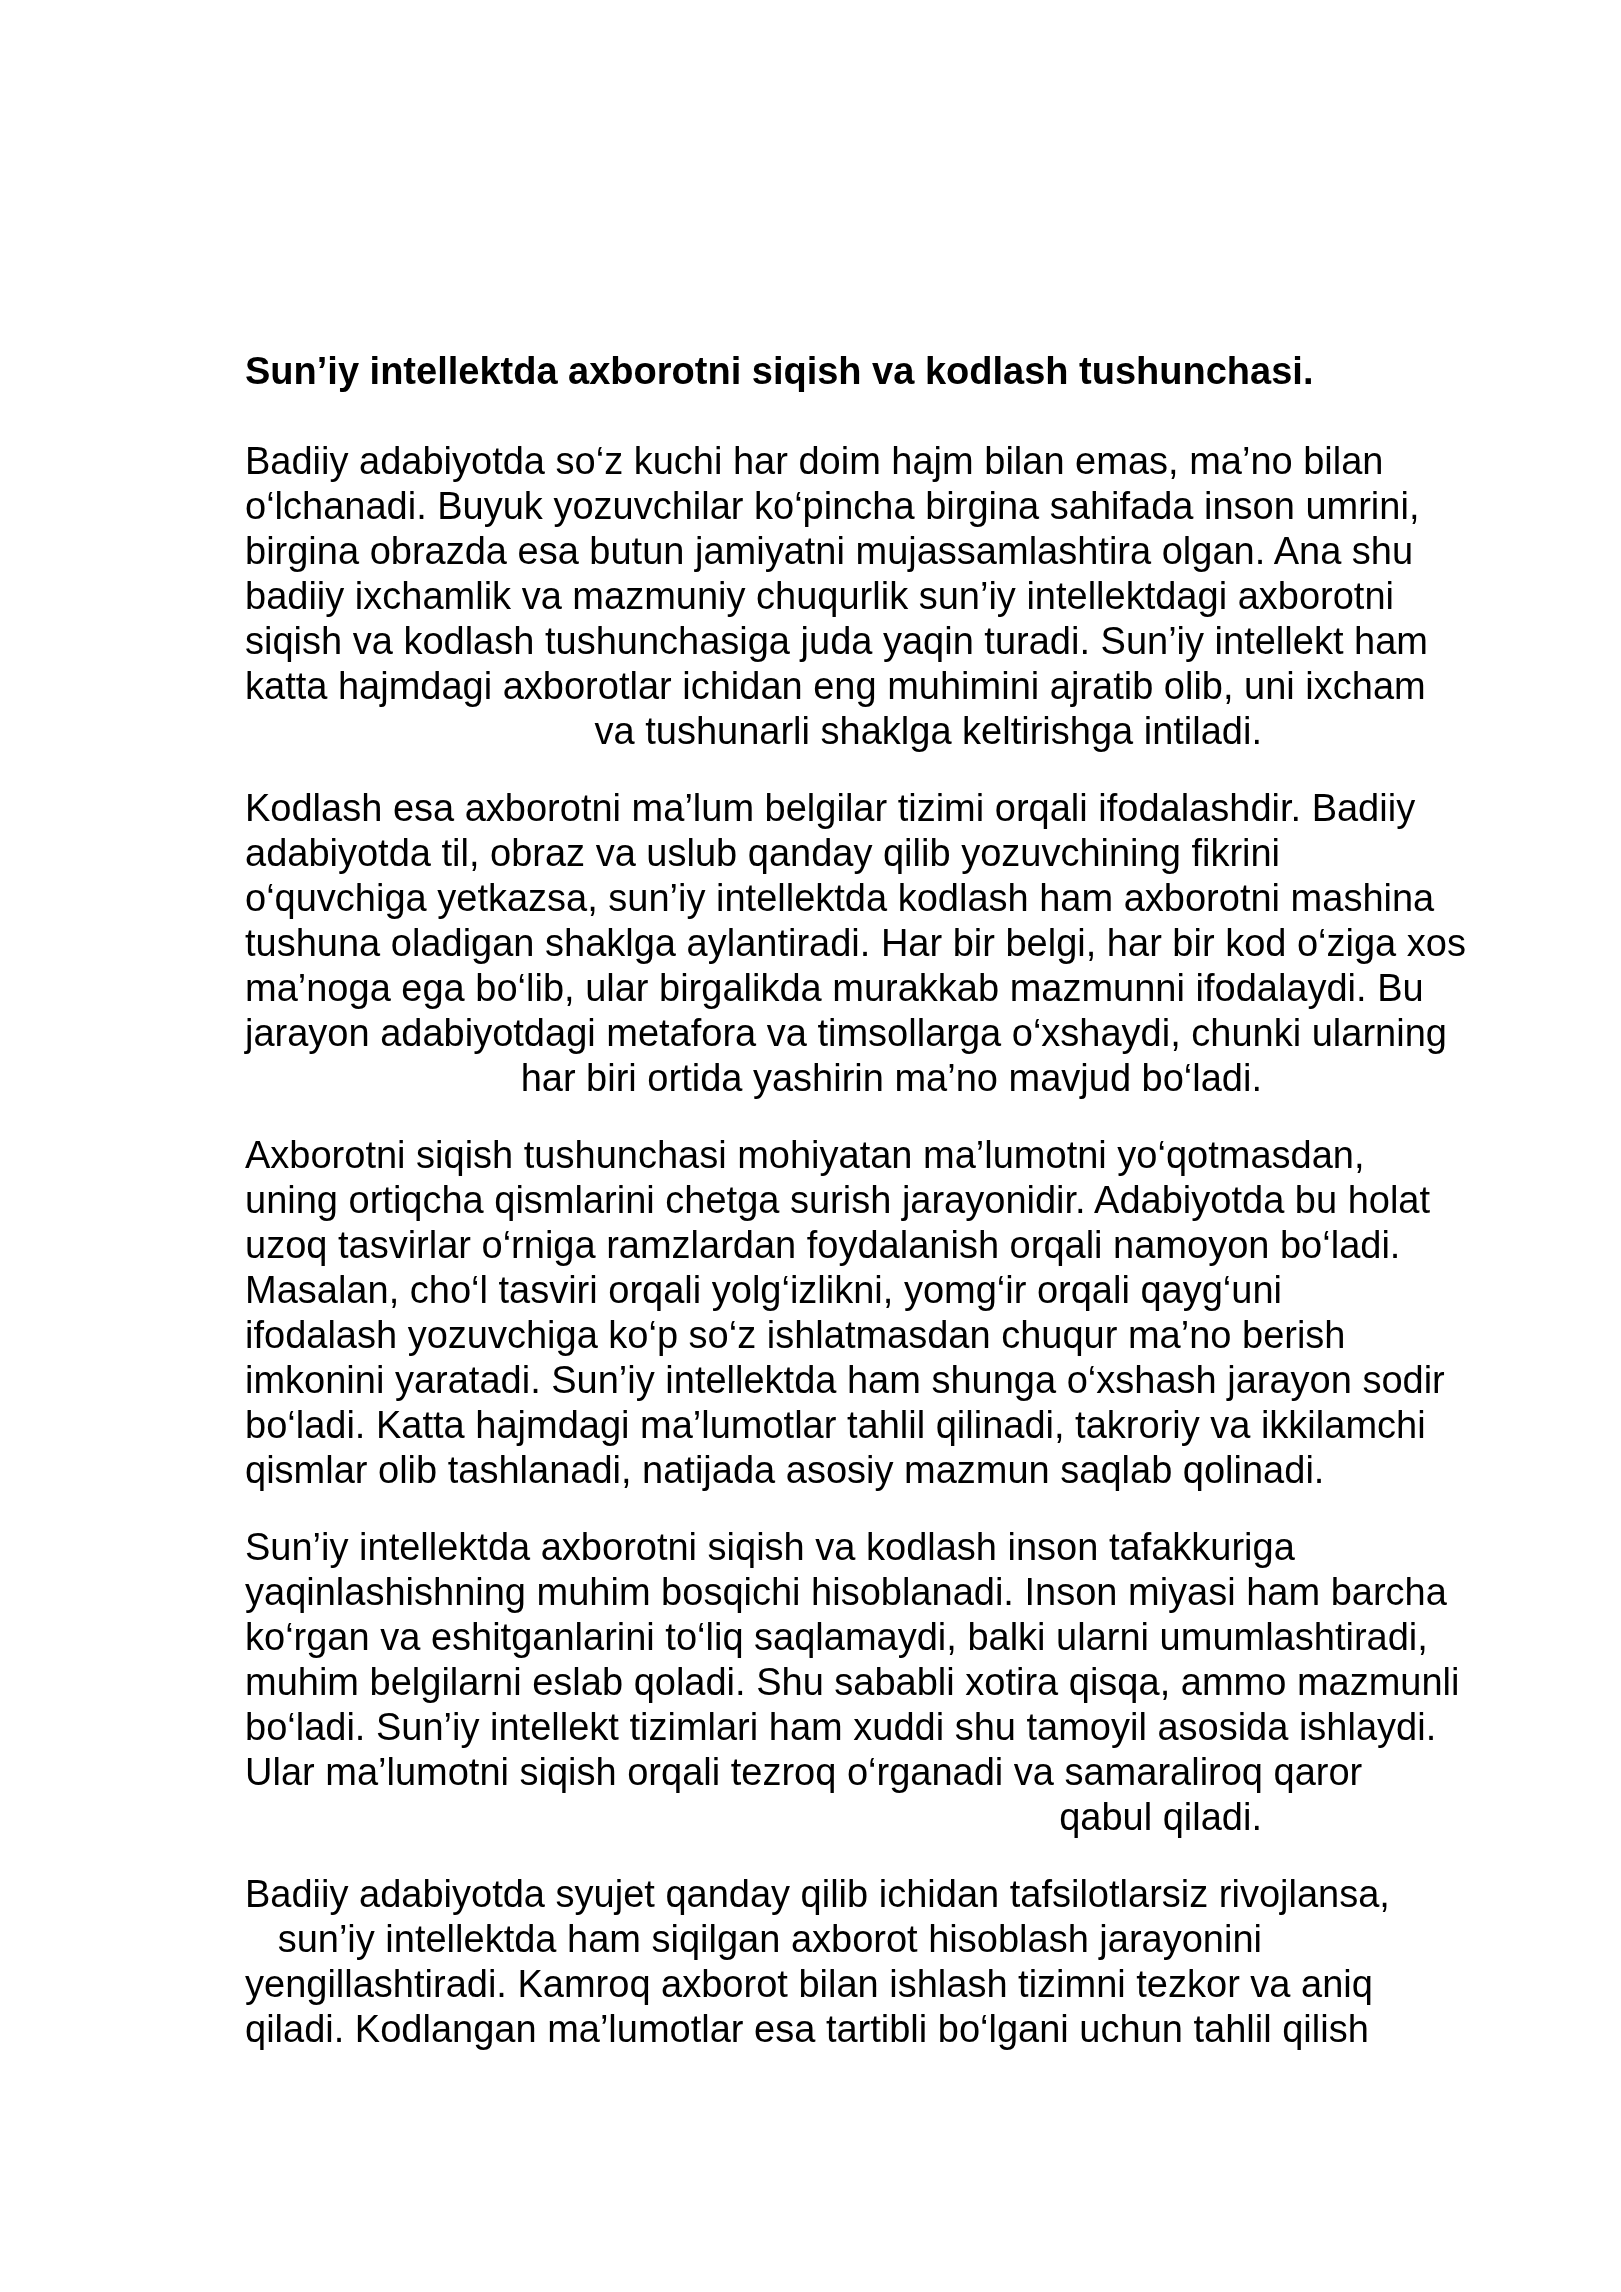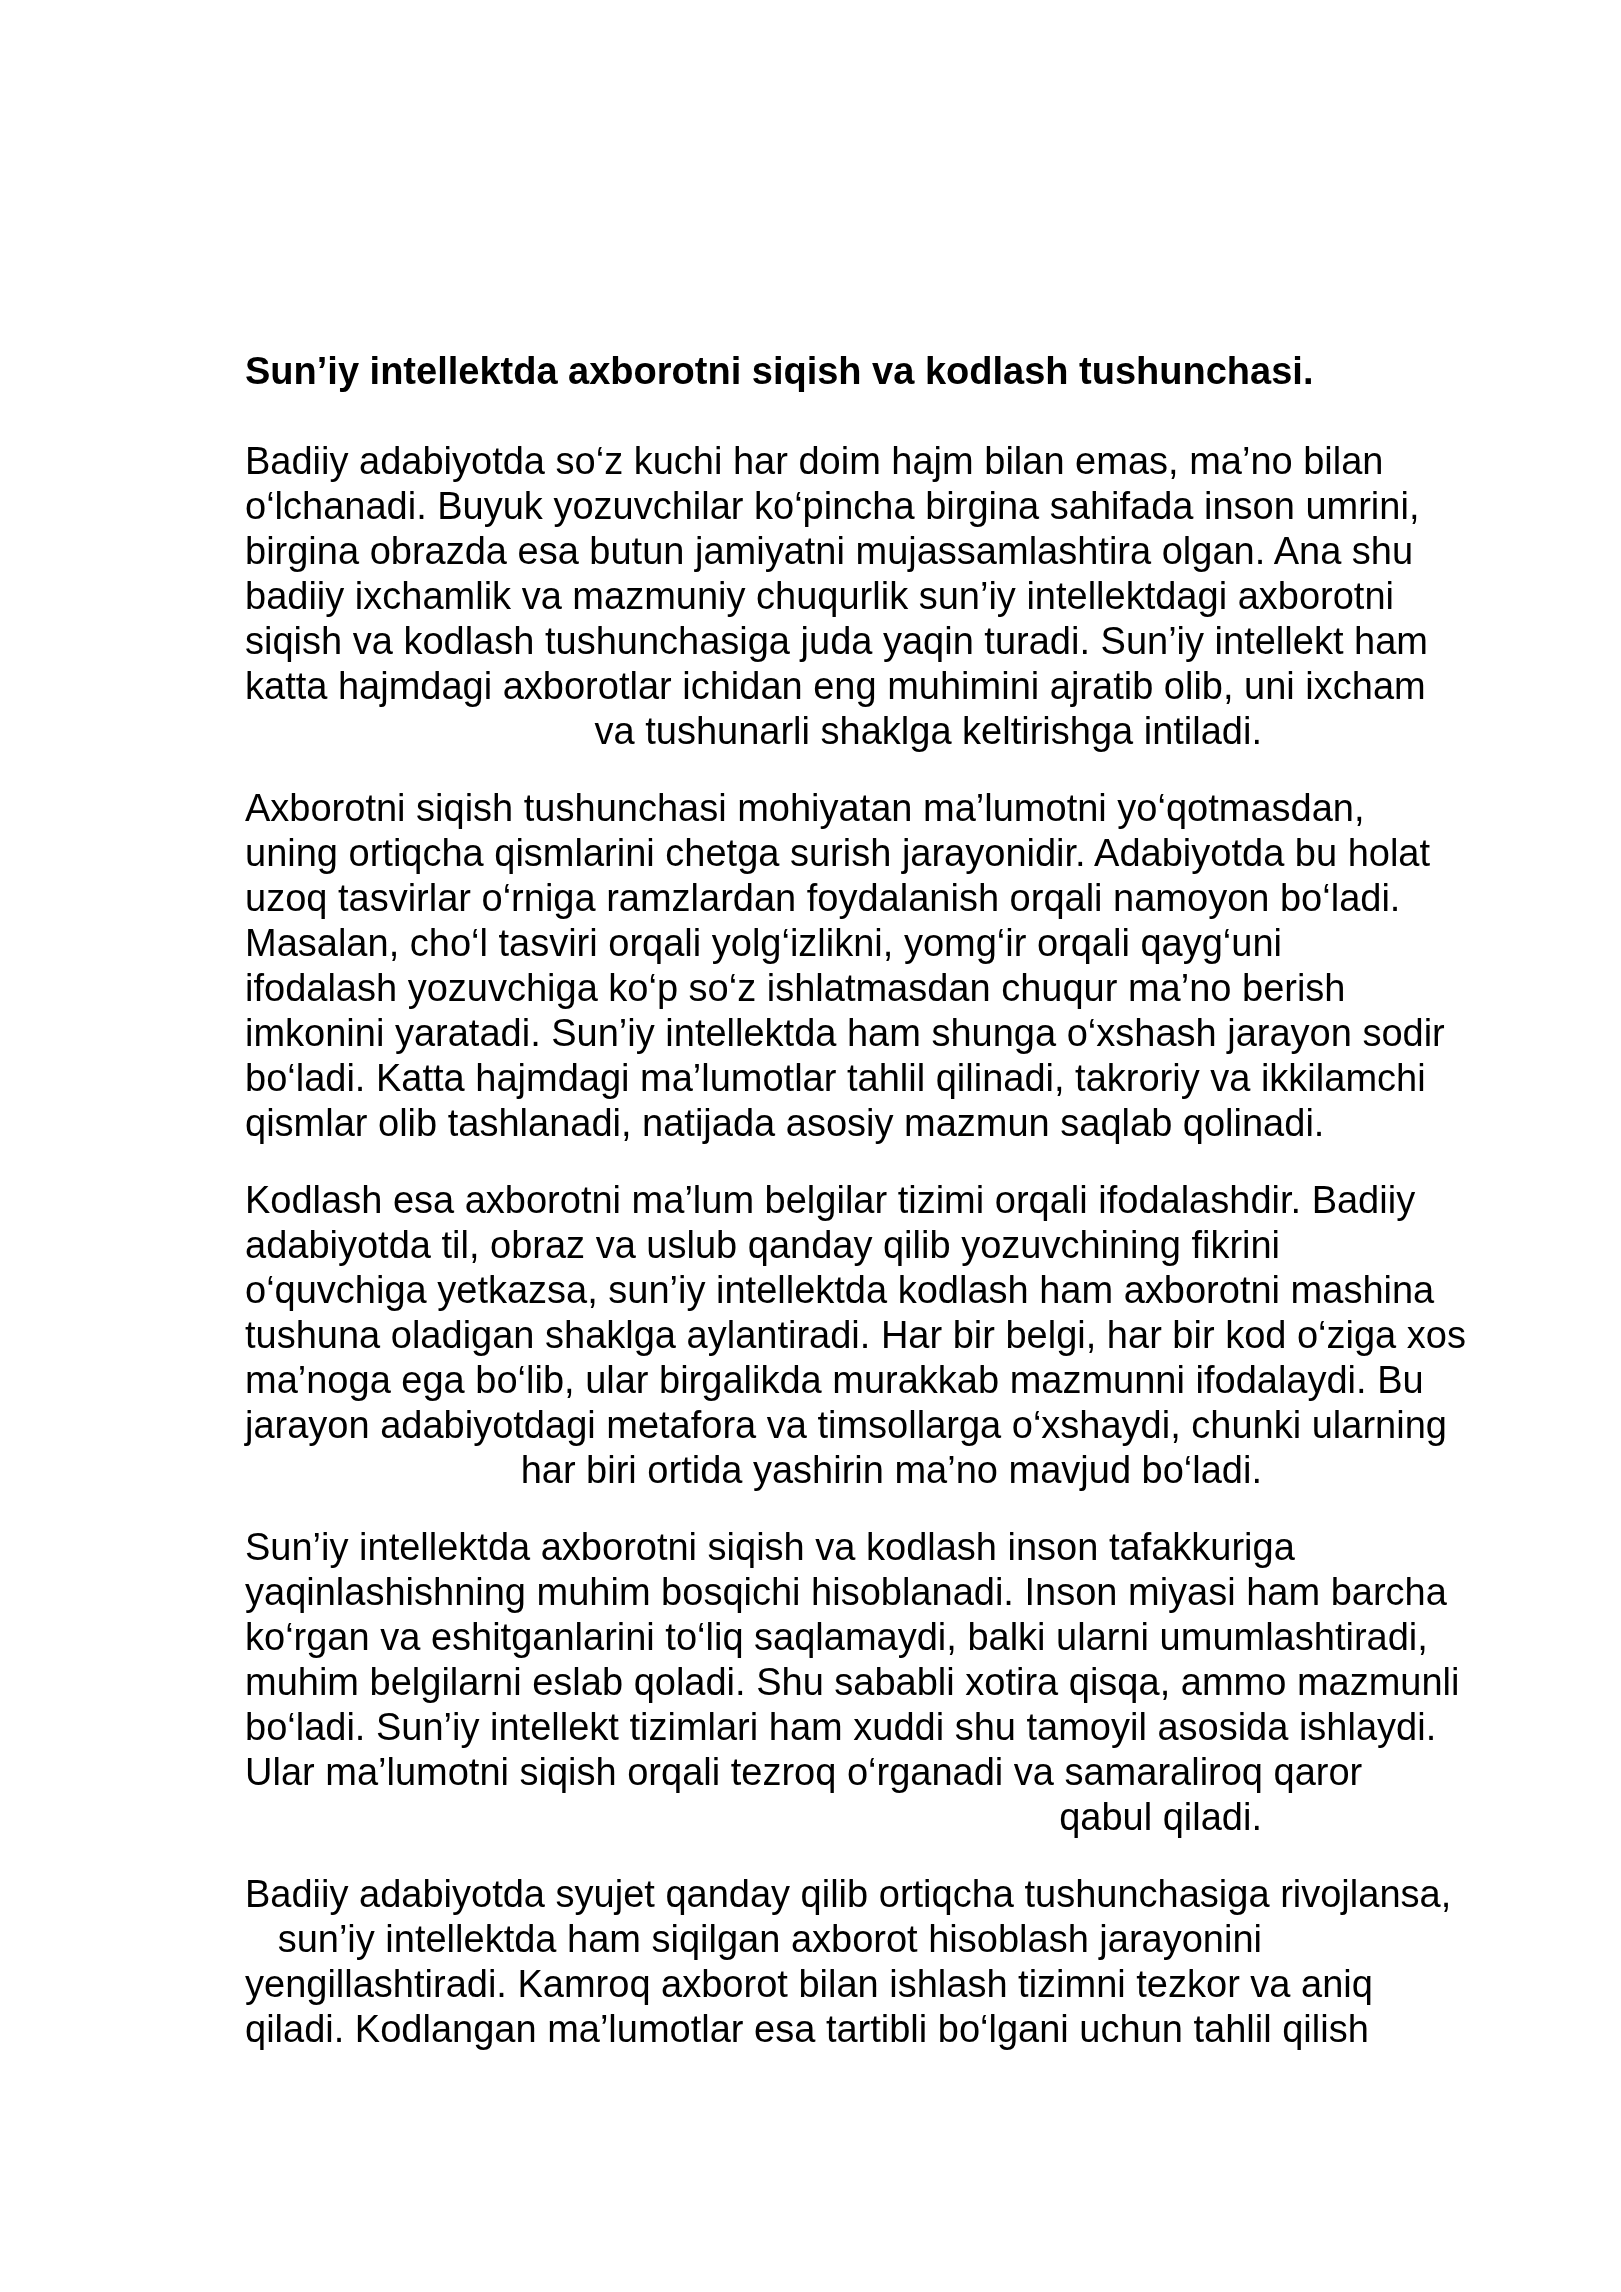--- a/index.html
+++ b/index.html
@@ -41,43 +41,43 @@
   <h1 class="doc-title">Sun’iy intellektda axborotni siqish va kodlash tushunchasi.</h1>
 
   <p class="doc-paragraph">Badiiy adabiyotda so‘z kuchi har doim hajm bilan emas, ma’no bilan
 o‘lchanadi. Buyuk yozuvchilar ko‘pincha birgina sahifada inson umrini,
 birgina obrazda esa butun jamiyatni mujassamlashtira olgan. Ana shu
 badiiy ixchamlik va mazmuniy chuqurlik sun’iy intellektdagi axborotni
 siqish va kodlash tushunchasiga juda yaqin turadi. Sun’iy intellekt ham
 katta hajmdagi axborotlar ichidan eng muhimini ajratib olib, uni ixcham
 va tushunarli shaklga keltirishga intiladi.</p>
 
+  <p class="doc-paragraph">Kodlash esa axborotni ma’lum belgilar tizimi orqali ifodalashdir. Badiiy
+adabiyotda til, obraz va uslub qanday qilib yozuvchining fikrini
+o‘quvchiga yetkazsa, sun’iy intellektda kodlash ham axborotni mashina
+tushuna oladigan shaklga aylantiradi. Har bir belgi, har bir kod o‘ziga xos
+ma’noga ega bo‘lib, ular birgalikda murakkab mazmunni ifodalaydi. Bu
+jarayon adabiyotdagi metafora va timsollarga o‘xshaydi, chunki ularning
+har biri ortida yashirin ma’no mavjud bo‘ladi.</p>
+
   <p class="doc-paragraph">Axborotni siqish tushunchasi mohiyatan ma’lumotni yo‘qotmasdan,
 uning ortiqcha qismlarini chetga surish jarayonidir. Adabiyotda bu holat
 uzoq tasvirlar o‘rniga ramzlardan foydalanish orqali namoyon bo‘ladi.
 Masalan, cho‘l tasviri orqali yolg‘izlikni, yomg‘ir orqali qayg‘uni
 ifodalash yozuvchiga ko‘p so‘z ishlatmasdan chuqur ma’no berish
 imkonini yaratadi. Sun’iy intellektda ham shunga o‘xshash jarayon sodir
 bo‘ladi. Katta hajmdagi ma’lumotlar tahlil qilinadi, takroriy va ikkilamchi
 qismlar olib tashlanadi, natijada asosiy mazmun saqlab qolinadi.</p>
 
-  <p class="doc-paragraph">Kodlash esa axborotni ma’lum belgilar tizimi orqali ifodalashdir. Badiiy
-adabiyotda til, obraz va uslub qanday qilib yozuvchining fikrini
-o‘quvchiga yetkazsa, sun’iy intellektda kodlash ham axborotni mashina
-tushuna oladigan shaklga aylantiradi. Har bir belgi, har bir kod o‘ziga xos
-ma’noga ega bo‘lib, ular birgalikda murakkab mazmunni ifodalaydi. Bu
-jarayon adabiyotdagi metafora va timsollarga o‘xshaydi, chunki ularning
-har biri ortida yashirin ma’no mavjud bo‘ladi.</p>
-
   <p class="doc-paragraph">Sun’iy intellektda axborotni siqish va kodlash inson tafakkuriga
 yaqinlashishning muhim bosqichi hisoblanadi. Inson miyasi ham barcha
 ko‘rgan va eshitganlarini to‘liq saqlamaydi, balki ularni umumlashtiradi,
 muhim belgilarni eslab qoladi. Shu sababli xotira qisqa, ammo mazmunli
 bo‘ladi. Sun’iy intellekt tizimlari ham xuddi shu tamoyil asosida ishlaydi.
 Ular ma’lumotni siqish orqali tezroq o‘rganadi va samaraliroq qaror
 qabul qiladi.</p>
 
-  <p class="doc-paragraph">Badiiy adabiyotda syujet qanday qilib ortiqcha tushunchasiga rivojlansa,
+  <p class="doc-paragraph">Badiiy adabiyotda syujet qanday qilib ichidan tafsilotlarsiz rivojlansa,
 sun’iy intellektda ham siqilgan axborot hisoblash jarayonini
 yengillashtiradi. Kamroq axborot bilan ishlash tizimni tezkor va aniq
 qiladi. Kodlangan ma’lumotlar esa tartibli bo‘lgani uchun tahlil qilish</p>
 </div>
 
 
 </body></html>

